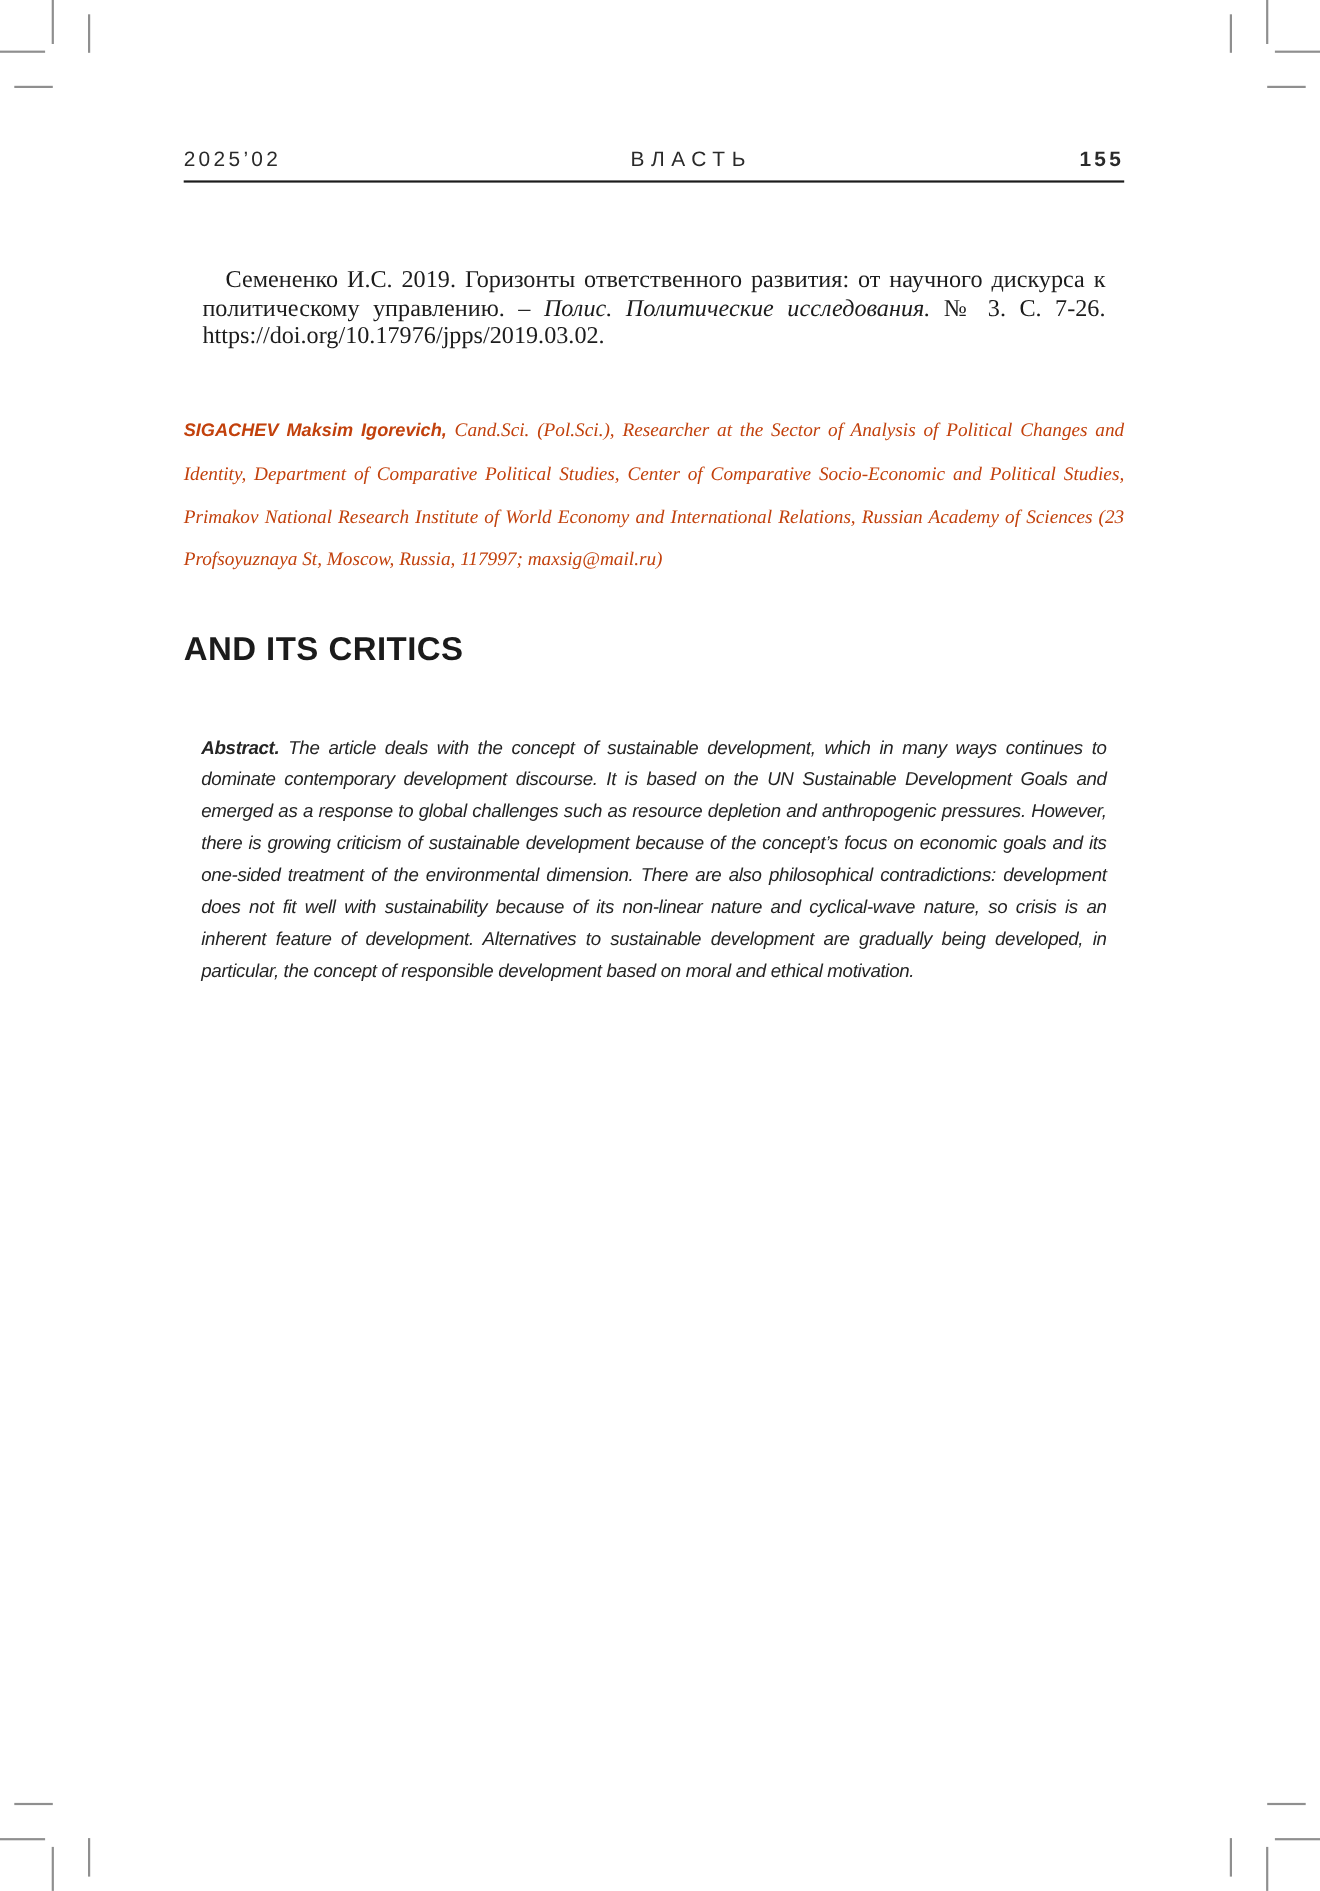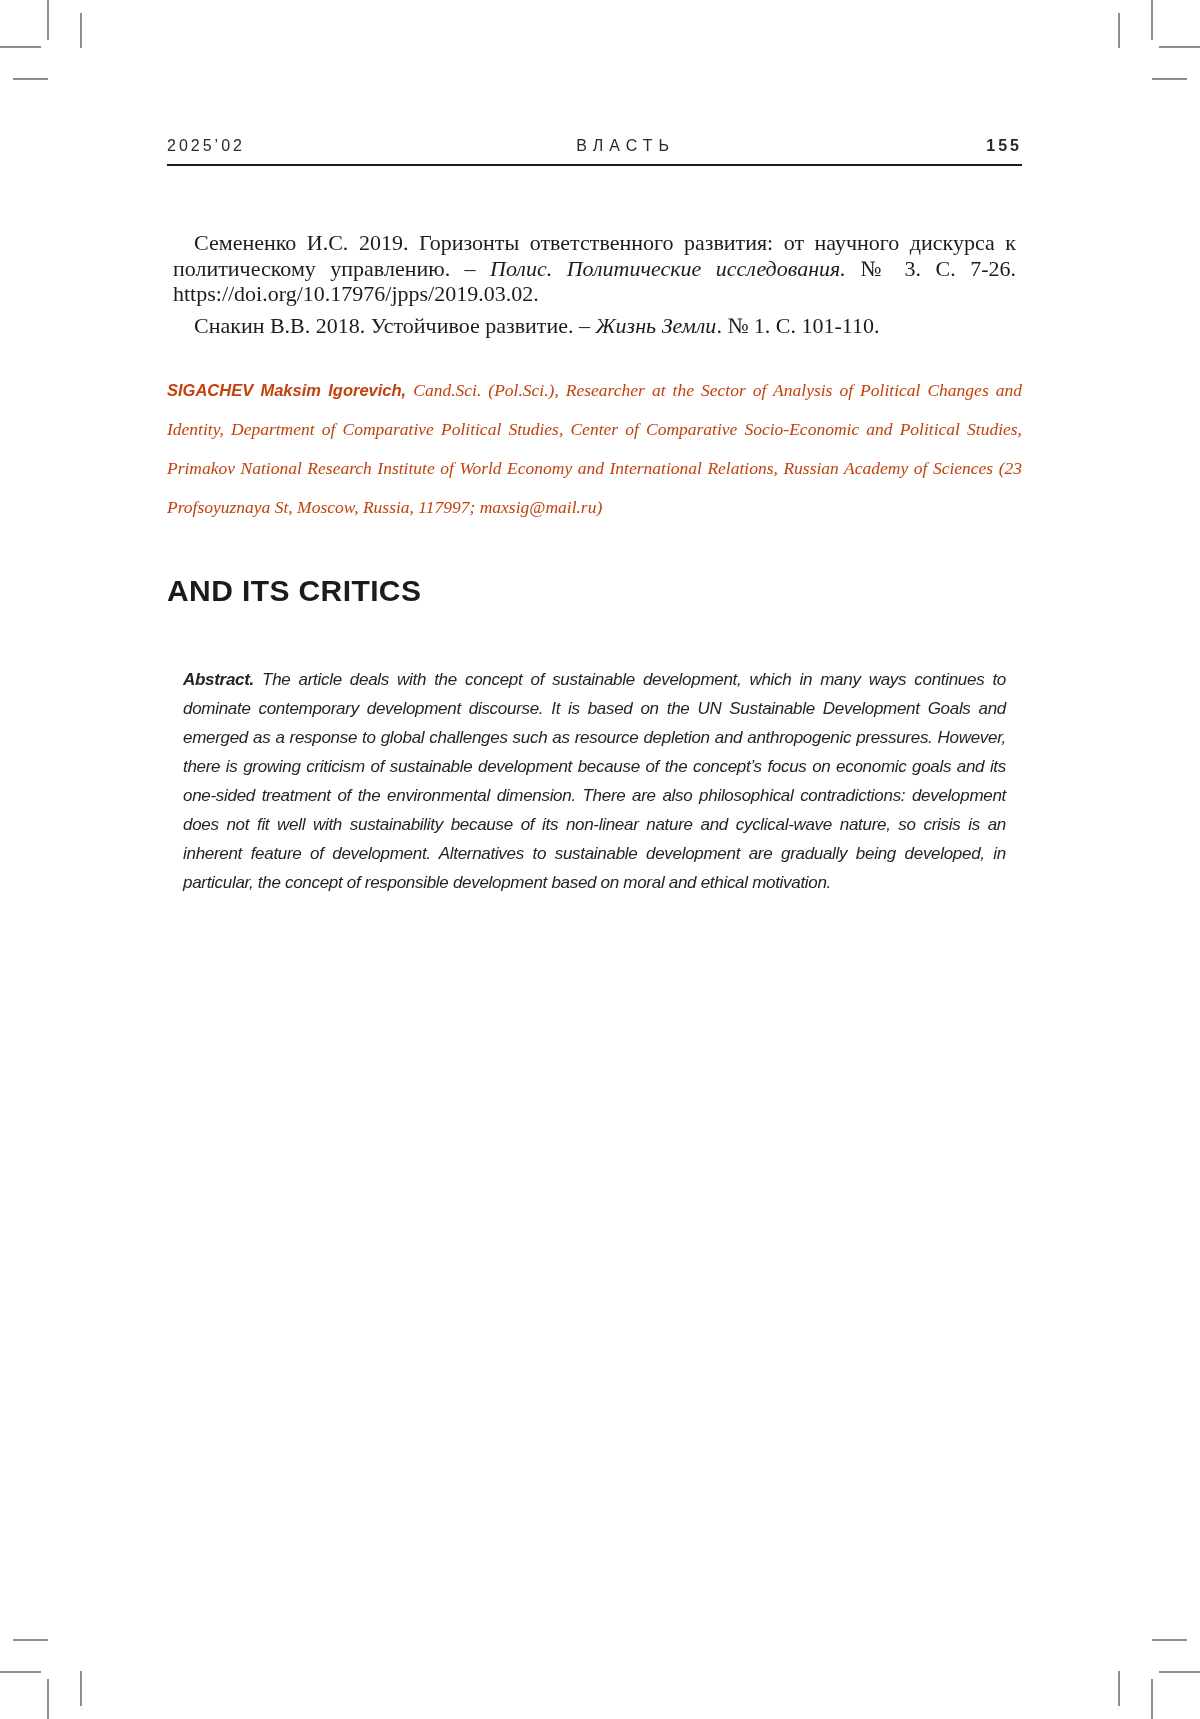--- a/index.html
+++ b/index.html
@@ -41,21 +41,21 @@
   
   .running-head {
     position: absolute;
     left: 167px;
     top: 134px;
     width: 855px;
     display: flex;
     justify-content: space-between;
     align-items: baseline;
     font-family: "Liberation Sans", sans-serif;
-    font-size: 16px;
+    font-size: 19px;
     line-height: 24px;
     color: #2a2a2a;
   }
   .running-head .issue       { letter-spacing: 3px; }
   .running-head .journal     { letter-spacing: 6px; padding-left: 20px; }
   .running-head .page-number { letter-spacing: 3px; font-weight: bold; }
   .head-rule {
     position: absolute;
     left: 167px;
     top: 164px;
@@ -69,21 +69,21 @@
     position: absolute;
     left: 167px;
     top: 224px;
     width: 855px;
     font-family: "Liberation Serif", serif;
     font-size: 22px;
     line-height: 25.5px;
     text-align: justify;
   }
   .references p {
-    margin: 6px;
+    margin: 17px;
     text-indent: 21px;
   }
 
   
   .author-info {
     position: absolute;
     left: 167px;
     top: 371px;
     width: 855px;
     font-family: "Liberation Serif", serif;
@@ -159,21 +159,20 @@
 
   <div class="running-head">
     <span class="issue">2025’02</span>
     <span class="journal">ВЛАСТЬ</span>
     <span class="page-number">155</span>
   </div>
   <div class="head-rule"></div>
 
   <div class="references">
     <p><span>Семененко И.С. 2019. Горизонты ответственного развития: от научного дискурса к политическому управлению. – </span><i>Полис. Политические исследования.</i><span> № 3. С. 7-26. https://doi.org/10.17976/jpps/2019.03.02.</span></p>
-    <p><span>Снакин В.В. 2018. Устойчивое развитие. – </span><i>Жизнь Земли</i><span>. № 1. С. 101-110.</span></p>
   </div>
 
   <div class="author-info">
     <span class="author-name">SIGACHEV Maksim Igorevich,</span><span> Cand.Sci. (Pol.Sci.), Researcher at the Sector of Analysis of Political Changes and Identity, Department of Comparative Political Studies, Center of Comparative Socio-Economic and Political Studies, Primakov National Research Institute of World Economy and International Relations, Russian Academy of Sciences (23 Profsoyuznaya St, Moscow, Russia, 117997; maxsig@mail.ru)</span>
   </div>
 
   <h1 class="article-title">
     <br>
     <span>AND ITS CRITICS</span>
   </h1>

